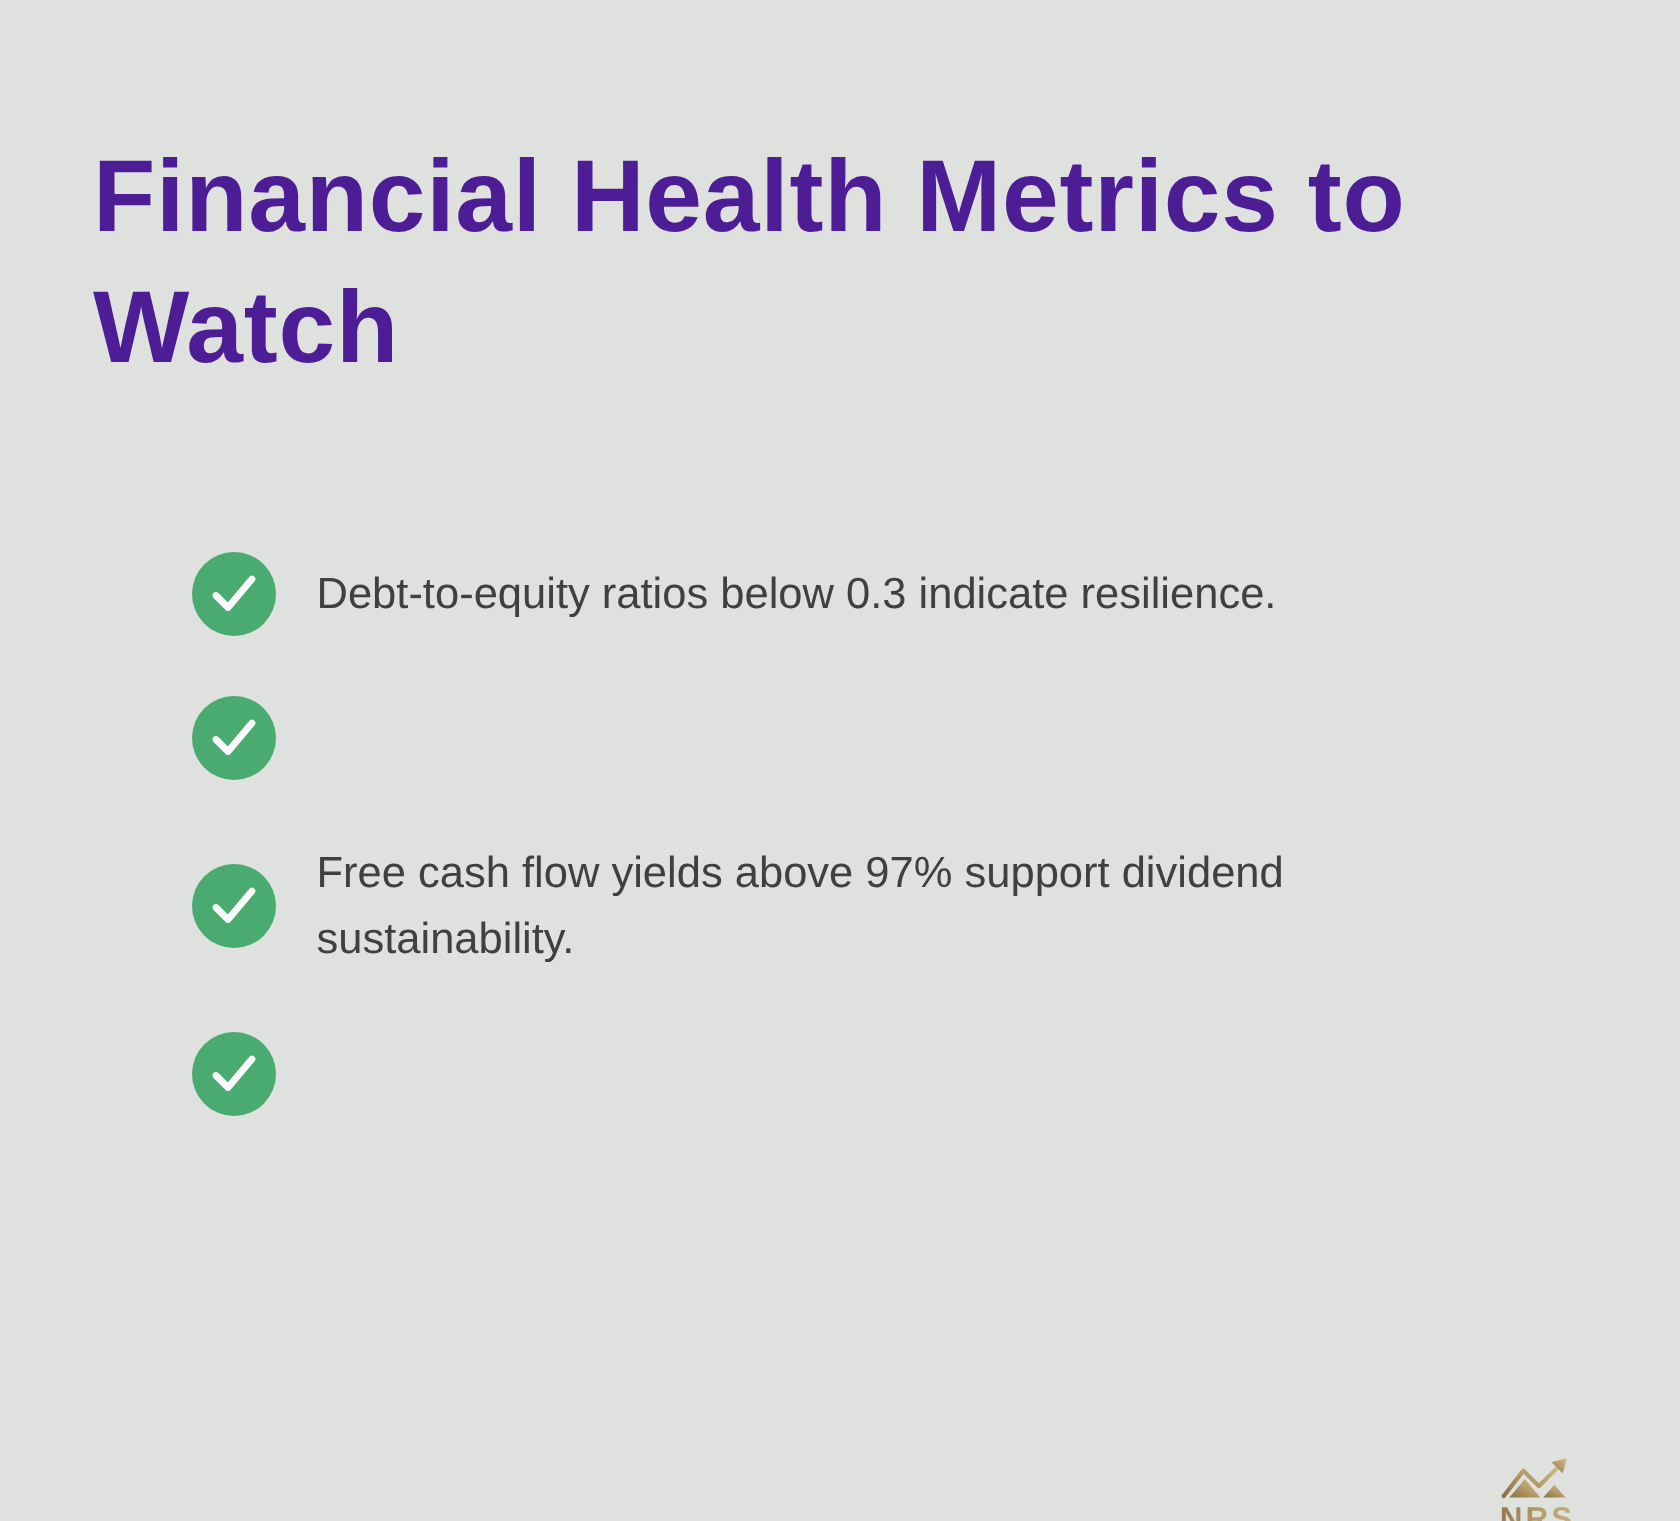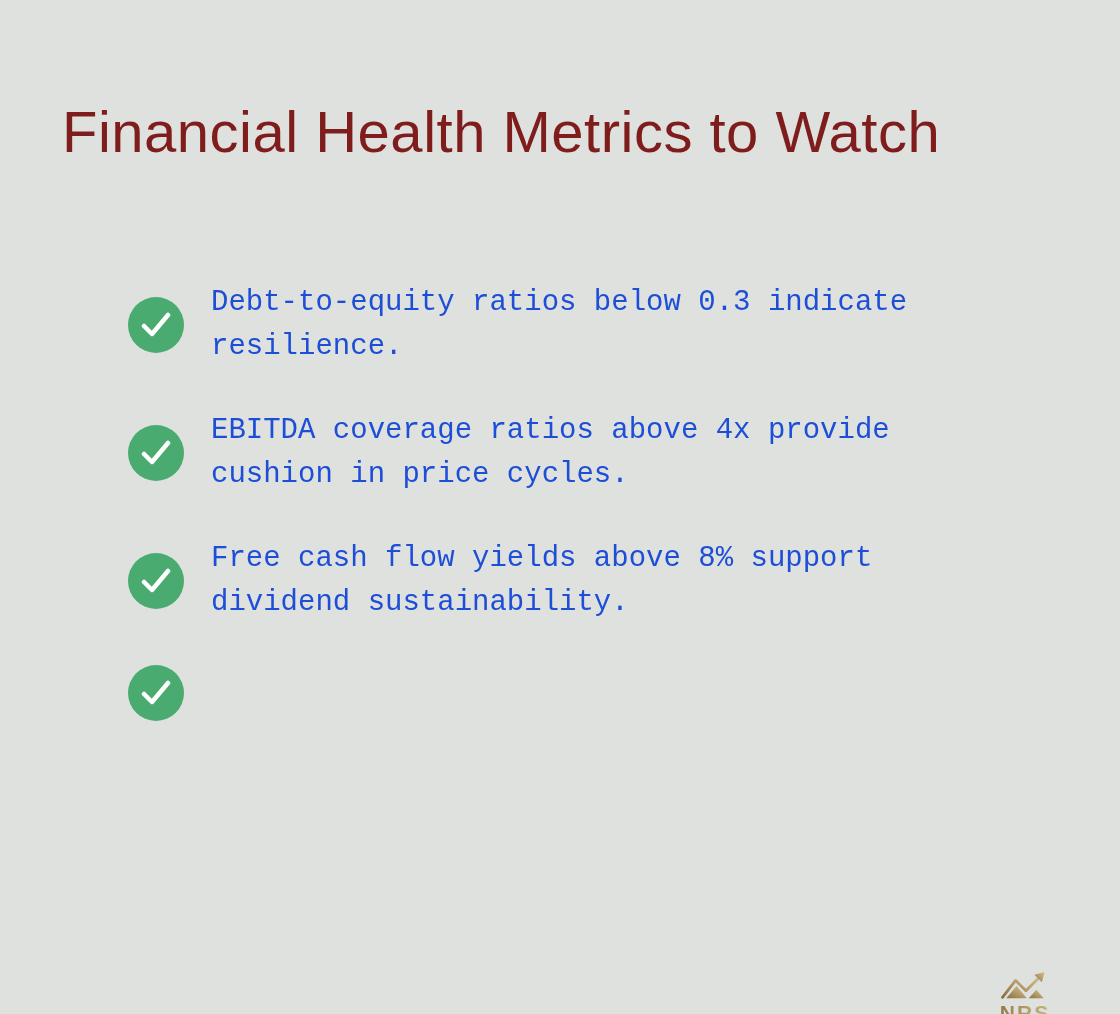--- a/index.html
+++ b/index.html
@@ -18,24 +18,24 @@
   .slide {
     position: relative;
     width: 1120px;
     height: 1014px;
     background: #dfe1df;
   }
 
   .title {
     margin: 88px 60px 0 62px;
     max-width: 930px;
-    font-size: 58px;
+    font-size: 68px;
     line-height: 87px;
-    font-weight: 400;
-    color: #7f1d1d;
+    font-weight: 700;
+    color: #4c1d95;
     letter-spacing: 0.5px;
   }
 
   .checklist {
     list-style: none;
     margin: 106px 0 0 128px;
   }
 
   .check-item {
     display: flex;
@@ -57,23 +57,22 @@
 
   .check-circle svg {
     width: 30px;
     height: 26px;
     display: block;
   }
 
   .item-text {
     font-size: 29px;
     line-height: 44px;
-    color: #1d4ed8;
+    color: #404040;
     max-width: 780px;
-    font-family: Liberation Mono, monospace;
   }
 
   .logo {
     position: absolute;
     right: 64px;
     bottom: 78px;
     width: 62px;
     text-align: center;
   }
 
@@ -114,30 +113,29 @@
       </span>
       <span class="item-text">Debt-to-equity ratios below 0.3 indicate resilience.</span>
     </li>
 
     <li class="check-item">
       <span class="check-circle">
         <svg viewBox="0 0 30 26" aria-hidden="true">
           <polyline points="3,14 11,22 27,3" fill="none" stroke="#ffffff" stroke-width="4.5" stroke-linecap="round" stroke-linejoin="round"></polyline>
         </svg>
       </span>
-      <span class="item-text">EBITDA coverage ratios above 4x provide cushion in price cycles.</span>
     </li>
 
     <li class="check-item">
       <span class="check-circle">
         <svg viewBox="0 0 30 26" aria-hidden="true">
           <polyline points="3,14 11,22 27,3" fill="none" stroke="#ffffff" stroke-width="4.5" stroke-linecap="round" stroke-linejoin="round"></polyline>
         </svg>
       </span>
-      <span class="item-text">Free cash flow yields above 8% support dividend sustainability.</span>
+      <span class="item-text">Free cash flow yields above 97% support dividend sustainability.</span>
     </li>
 
     <li class="check-item">
       <span class="check-circle">
         <svg viewBox="0 0 30 26" aria-hidden="true">
           <polyline points="3,14 11,22 27,3" fill="none" stroke="#ffffff" stroke-width="4.5" stroke-linecap="round" stroke-linejoin="round"></polyline>
         </svg>
       </span>
     </li>
 

